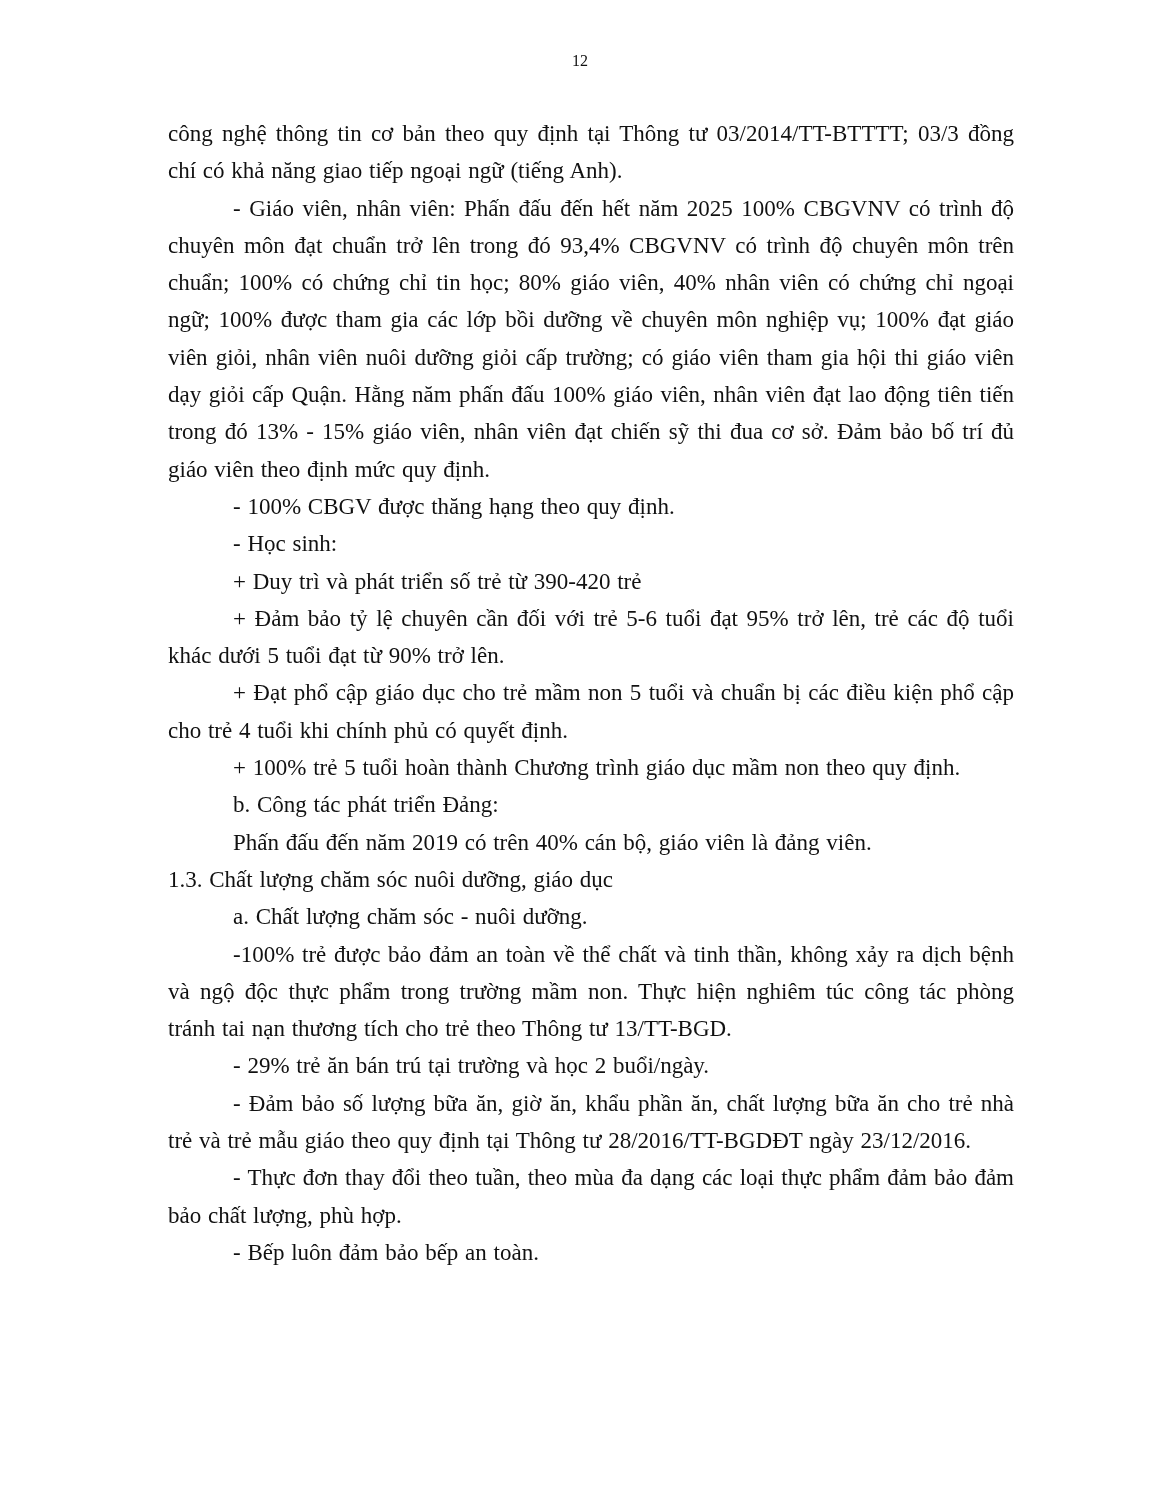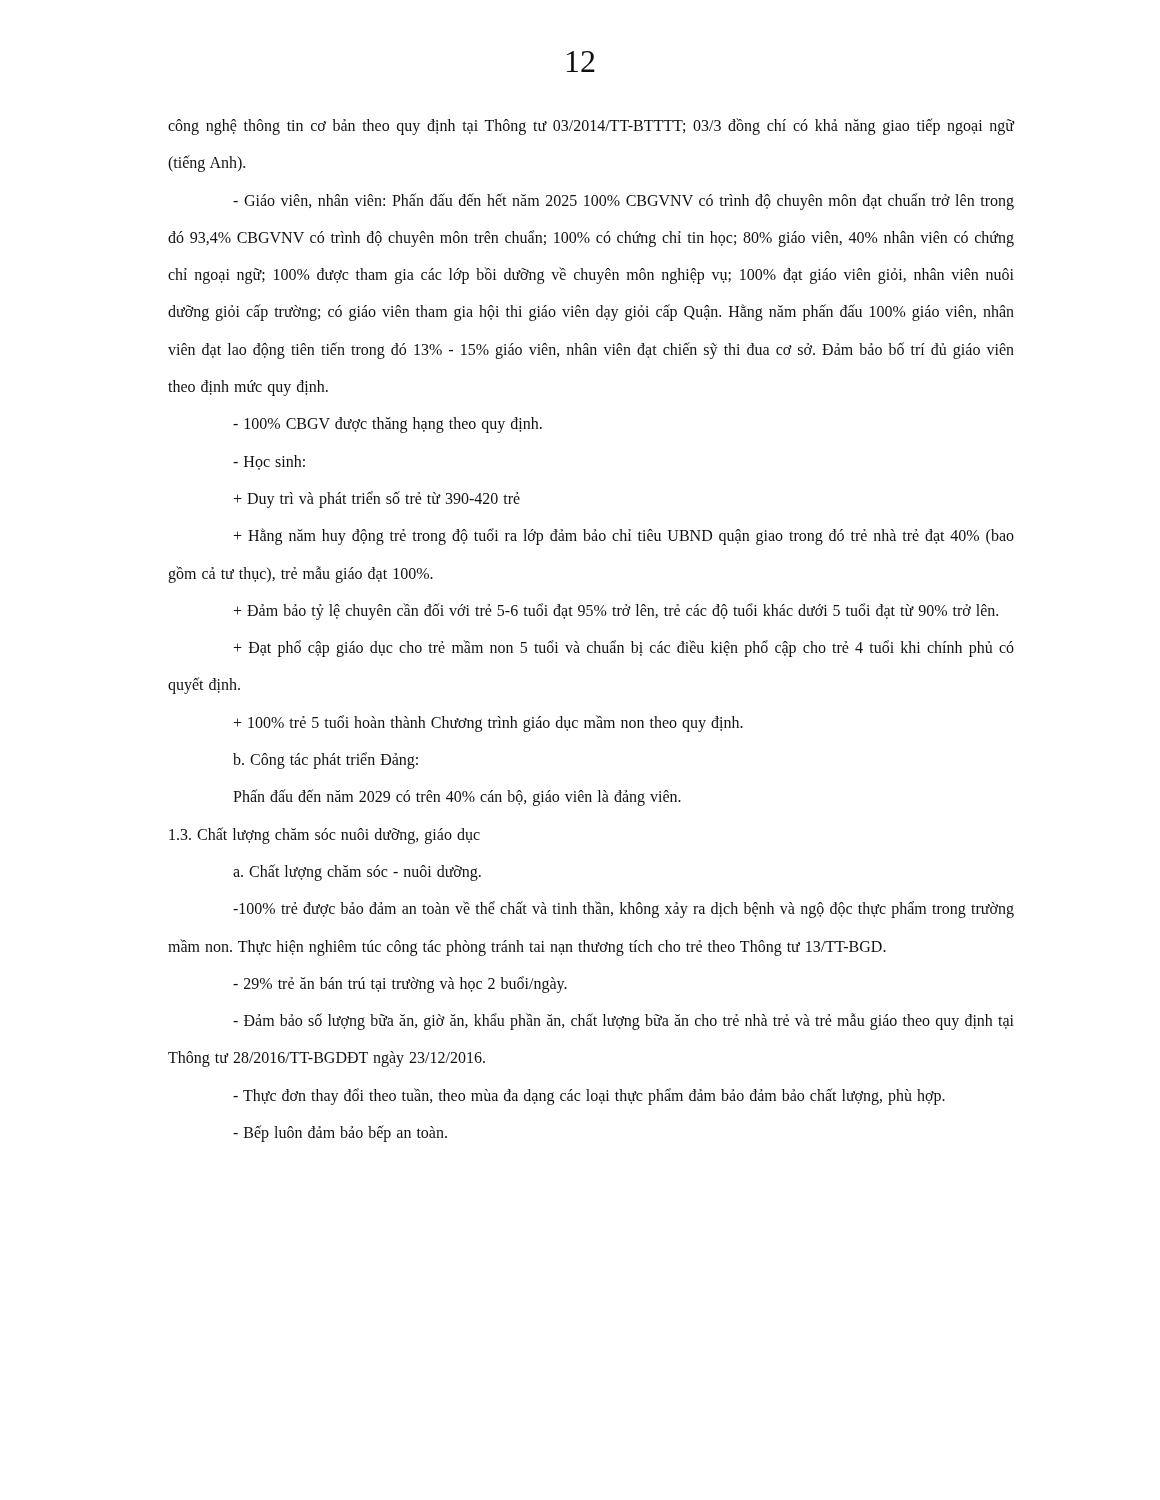--- a/index.html
+++ b/index.html
@@ -13,26 +13,26 @@
     height: 1500px;
     background: #ffffff;
     color: #111111;
     font-family: "Liberation Serif", "DejaVu Serif", serif;
     overflow: hidden;
     box-sizing: border-box;
   }
   .page-number {
     padding-top: 47px;
     text-align: center;
-    font-size: 32px;
+    font-size: 16px;
     line-height: 28px;
   }
   .content {
-    margin: 32px 146px 0 168px;
-    font-size: 16px;
+    margin: 40px 146px 0 168px;
+    font-size: 23px;
     line-height: 37.3px;
     text-align: justify;
     word-spacing: 1px;
   }
   .para {
     margin: 0;
     padding: 0;
   }
   .ind {
     text-indent: 65px;
@@ -48,26 +48,25 @@
 
 <div class="page">
   <div class="page-number">12</div>
 
   <div class="content">
     <p class="para">công nghệ thông tin cơ bản theo quy định tại Thông tư 03/2014/TT-BTTTT; 03/3 đồng chí có khả năng giao tiếp ngoại ngữ (tiếng Anh).</p>
     <p class="para ind">- Giáo viên, nhân viên: Phấn đấu đến hết năm 2025 100% CBGVNV có trình độ chuyên môn đạt chuẩn trở lên trong đó 93,4% CBGVNV có trình độ chuyên môn trên chuẩn; 100% có chứng chỉ tin học; 80% giáo viên, 40% nhân viên có chứng chỉ ngoại ngữ; 100% được tham gia các lớp bồi dưỡng về chuyên môn nghiệp vụ; 100% đạt giáo viên giỏi, nhân viên nuôi dưỡng giỏi cấp trường; có giáo viên tham gia hội thi giáo viên dạy giỏi cấp Quận. Hằng năm phấn đấu 100% giáo viên, nhân viên đạt lao động tiên tiến trong đó 13% - 15% giáo viên, nhân viên đạt chiến sỹ thi đua cơ sở. Đảm bảo bố trí đủ giáo viên theo định mức quy định.</p>
     <p class="para ind">- 100% CBGV được thăng hạng theo quy định.</p>
     <p class="para ind">- Học sinh:</p>
     <p class="para ind">+ Duy trì và phát triển số trẻ từ 390-420 trẻ</p>
-    <p class="para ind">+ Hằng năm huy động trẻ trong độ tuổi ra lớp đảm bảo chỉ tiêu UBND quận giao trong đó trẻ nhà trẻ đạt 40% (bao gồm cả tư thục), trẻ mẫu giáo đạt 100%.</p>
     <p class="para ind">+ Đảm bảo tỷ lệ chuyên cần đối với trẻ 5-6 tuổi đạt 95% trở lên, trẻ các độ tuổi khác dưới 5 tuổi đạt từ 90% trở lên.</p>
     <p class="para ind">+ Đạt phổ cập giáo dục cho trẻ mầm non 5 tuổi và chuẩn bị các điều kiện phổ cập cho trẻ 4 tuổi khi chính phủ có quyết định.</p>
     <p class="para ind">+ 100% trẻ 5 tuổi hoàn thành Chương trình giáo dục mầm non theo quy định.</p>
     <p class="para ind italic">b. Công tác phát triển Đảng:</p>
-    <p class="para ind">Phấn đấu đến năm 2029 có trên 40% cán bộ, giáo viên là đảng viên.</p>
+    <p class="para ind">Phấn đấu đến năm 2019 có trên 40% cán bộ, giáo viên là đảng viên.</p>
     <p class="para heading">1.3. Chất lượng chăm sóc nuôi dưỡng, giáo dục</p>
     <p class="para ind italic">a. Chất lượng chăm sóc - nuôi dưỡng.</p>
     <p class="para ind">-100% trẻ được bảo đảm an toàn về thể chất và tinh thần, không xảy ra dịch bệnh và ngộ độc thực phẩm trong trường mầm non. Thực hiện nghiêm túc công tác phòng tránh tai nạn thương tích cho trẻ theo Thông tư 13/TT-BGD.</p>
     <p class="para ind">- 29% trẻ ăn bán trú tại trường và học 2 buổi/ngày.</p>
     <p class="para ind">- Đảm bảo số lượng bữa ăn, giờ ăn, khẩu phần ăn, chất lượng bữa ăn cho trẻ nhà trẻ và trẻ mẫu giáo theo quy định tại Thông tư 28/2016/TT-BGDĐT ngày 23/12/2016.</p>
     <p class="para ind">- Thực đơn thay đổi theo tuần, theo mùa đa dạng các loại thực phẩm đảm bảo đảm bảo chất lượng, phù hợp.</p>
     <p class="para ind">- Bếp luôn đảm bảo bếp an toàn.</p>
   </div>
 </div>
 

